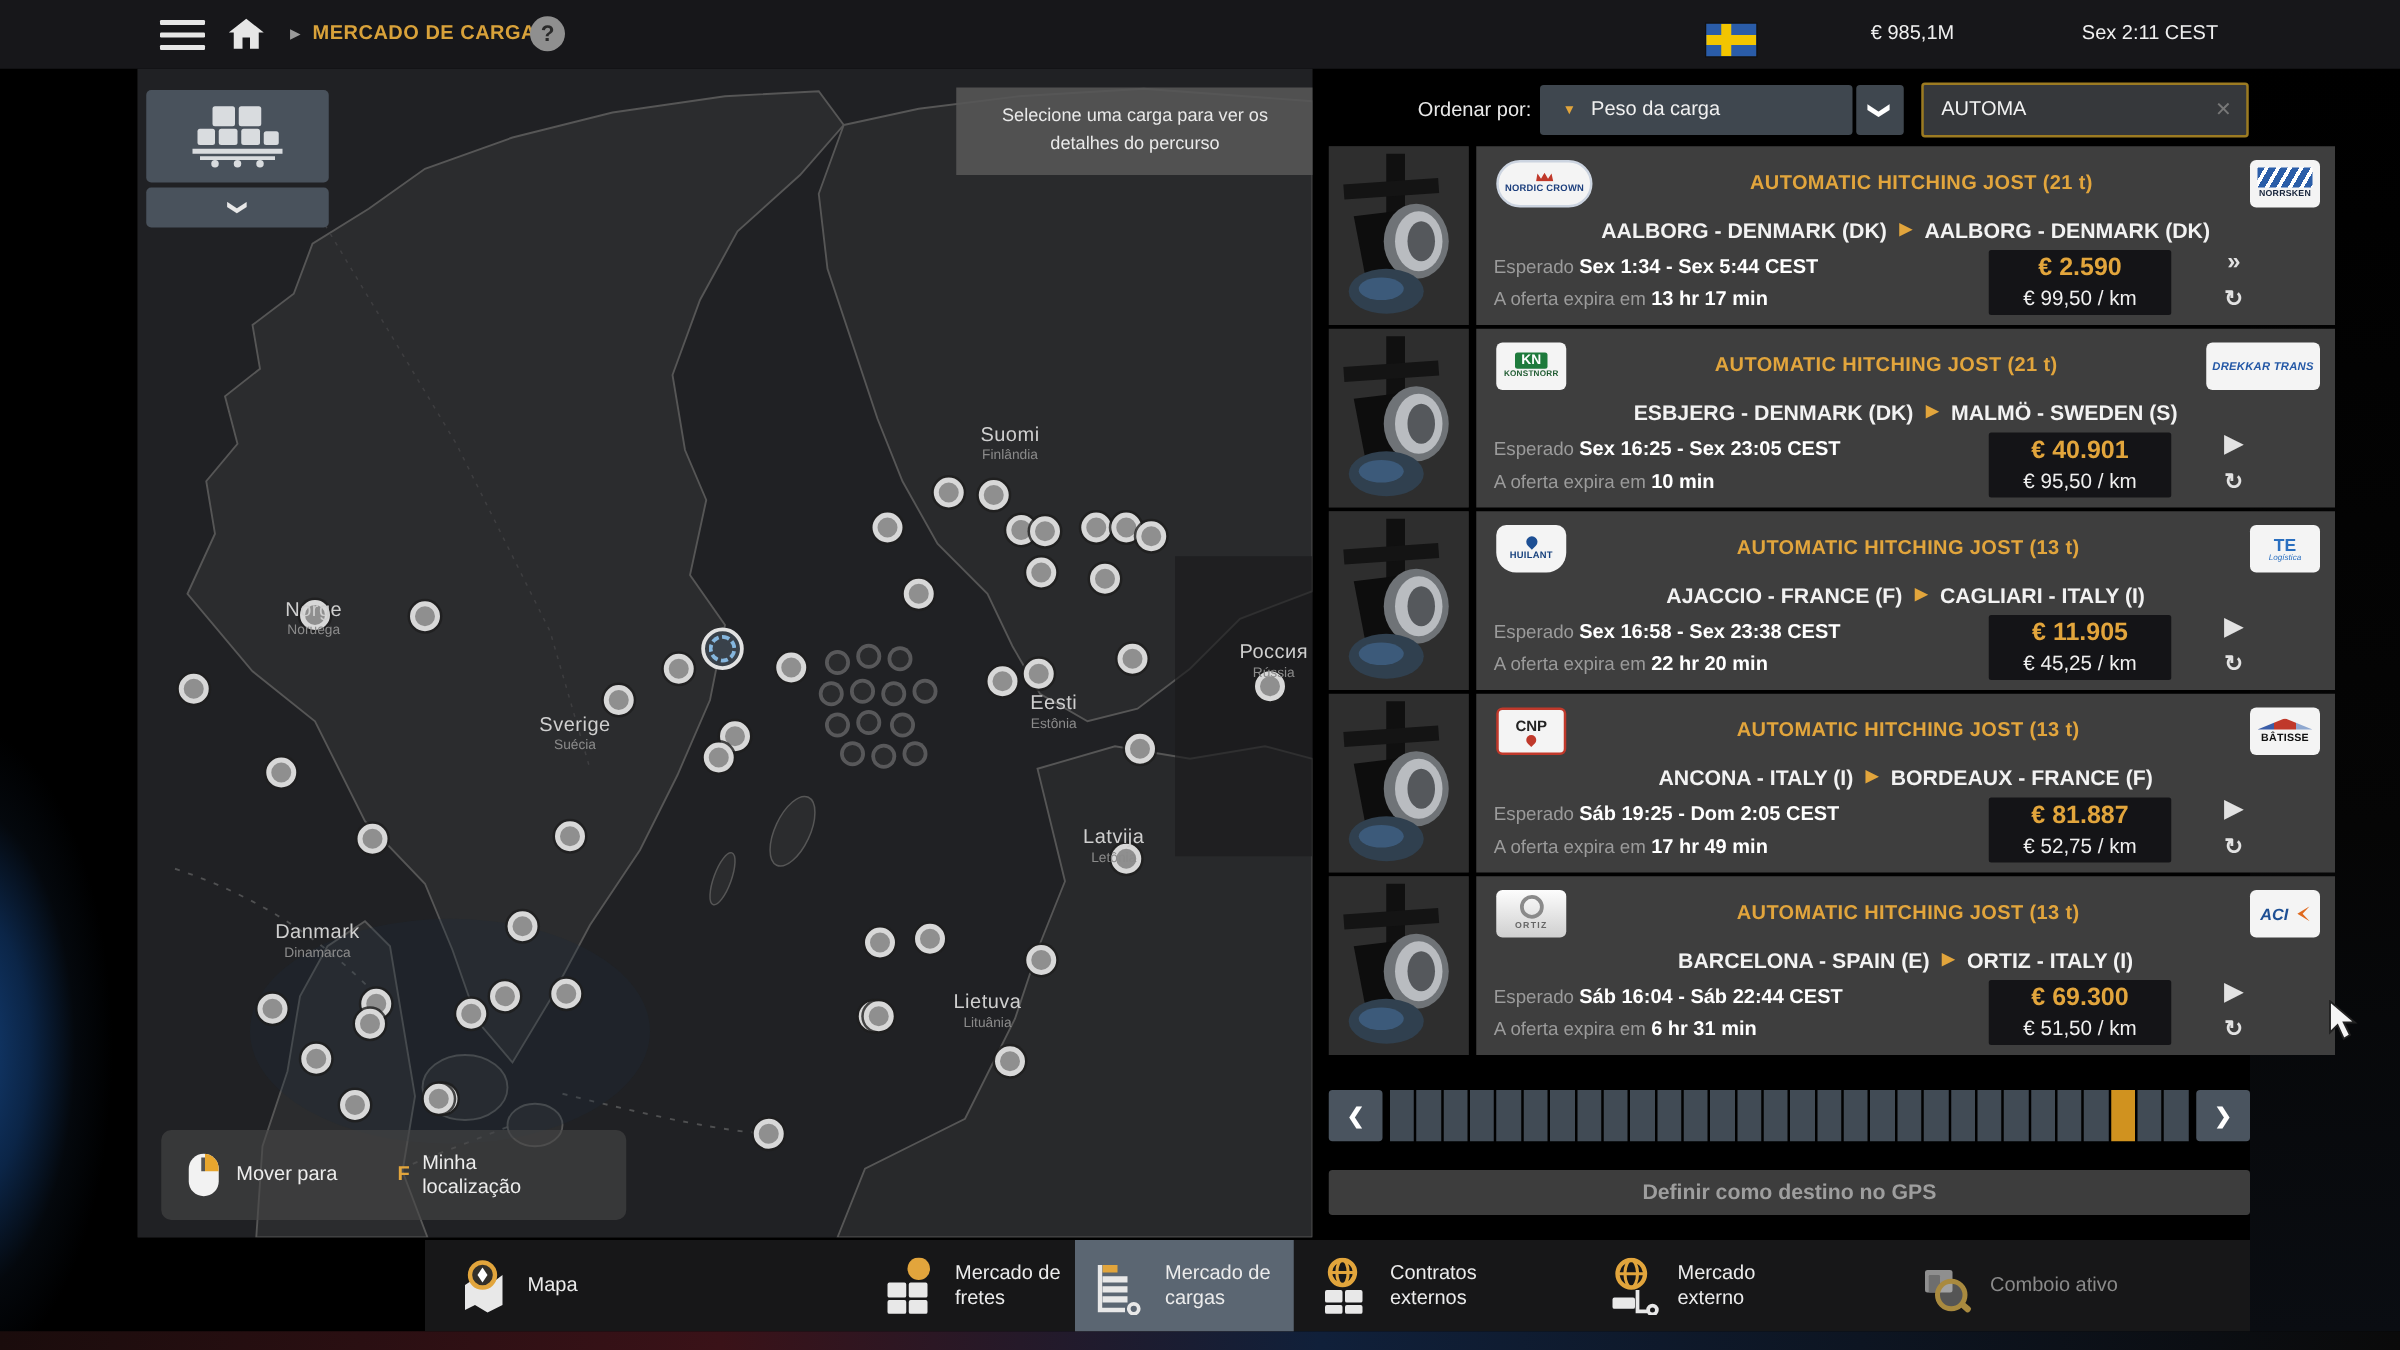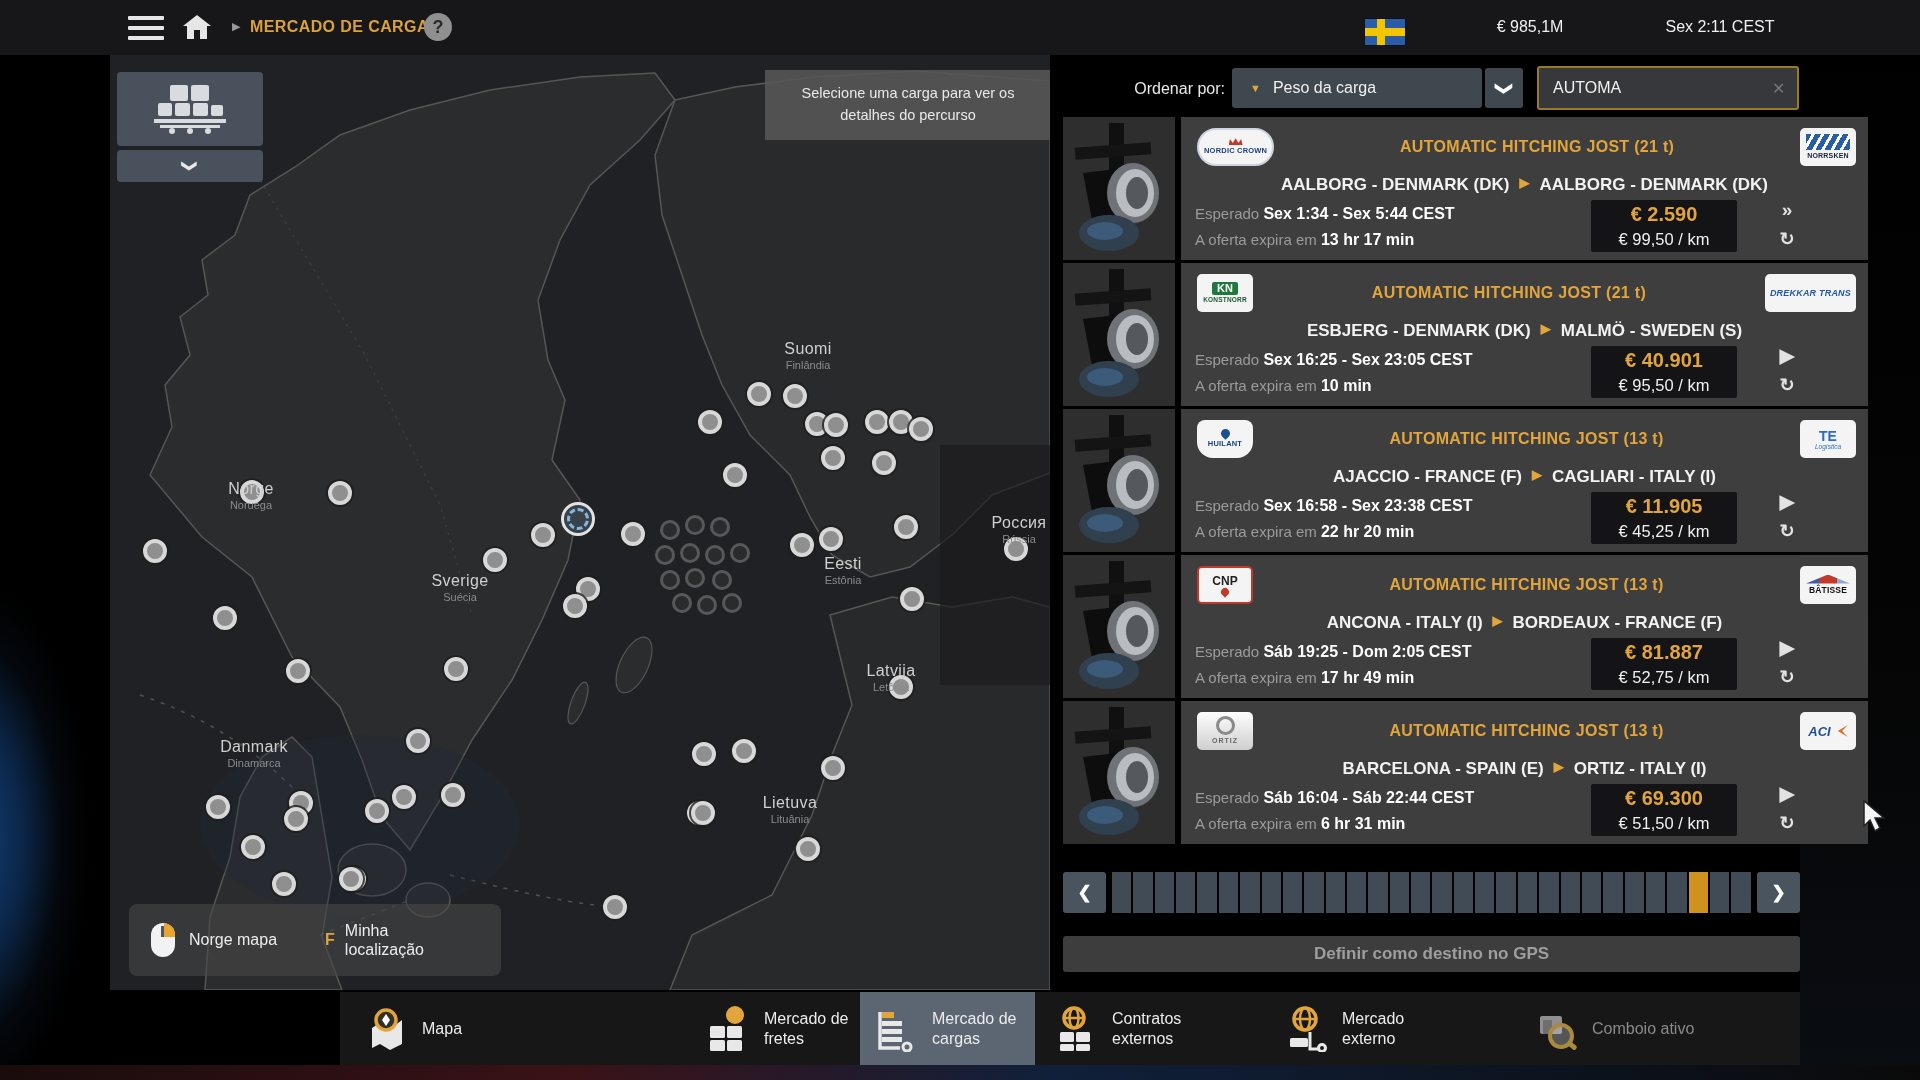--- a/index.html
+++ b/index.html
@@ -299,21 +299,21 @@
     </div>
     <div class="map-btn b2">
       <span class="chev">❯</span>
     </div>
 
     <div class="map-legend">
       <div class="mouse">
           <div class="rb"></div>
           <div class="mid"></div>
         </div>
-      <div class="legend-pan">Norge mapa</div>
+      <div class="legend-pan">Mover para</div>
       <div class="legend-key">F</div>
       <div class="legend-loc">Minha localização</div>
     </div>
   </div>
 
   <div class="rpanel">
     <div class="sort-label">Ordenar por:</div>
     <div class="dropdown">
       <span class="mark">▼</span>
       <span class="val">Peso da carga</span>

